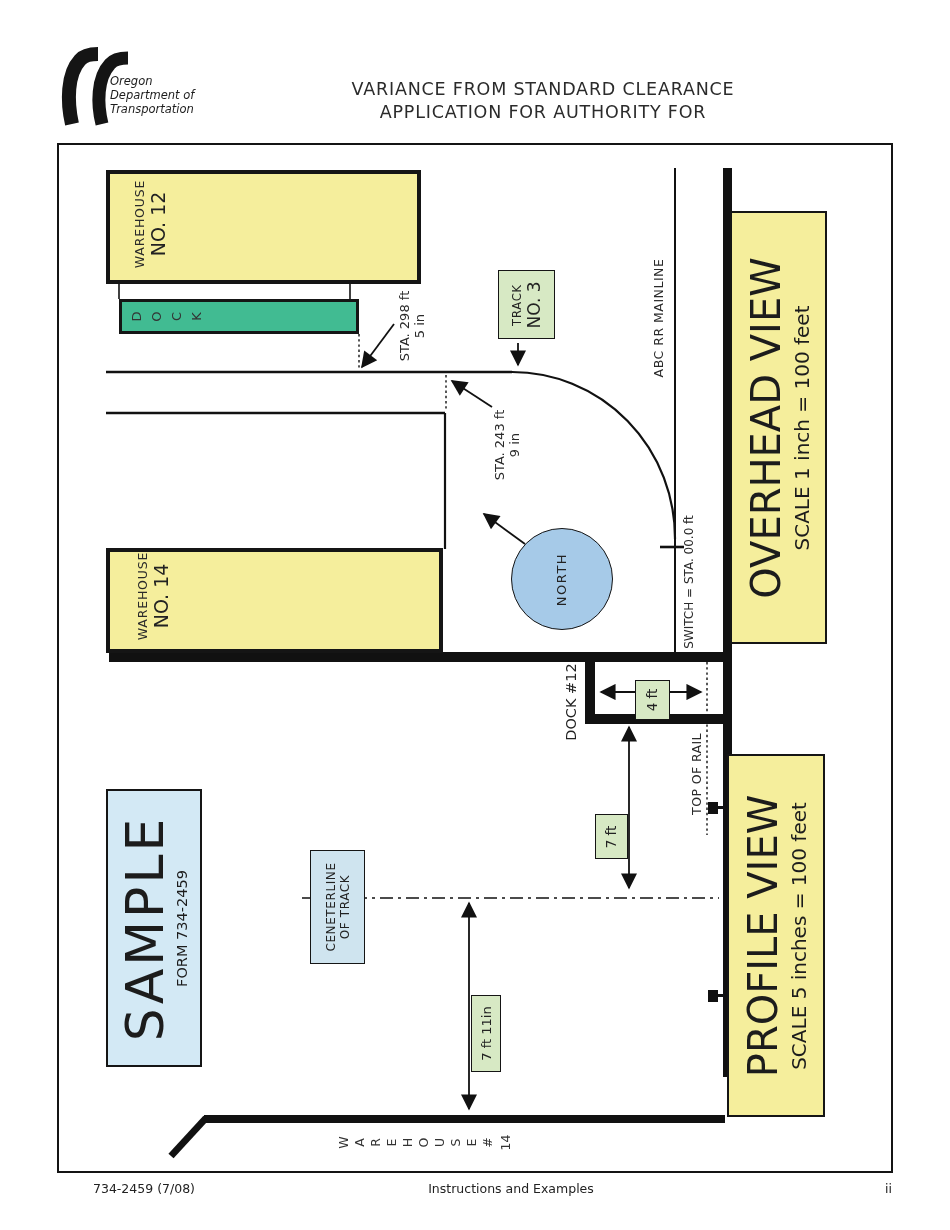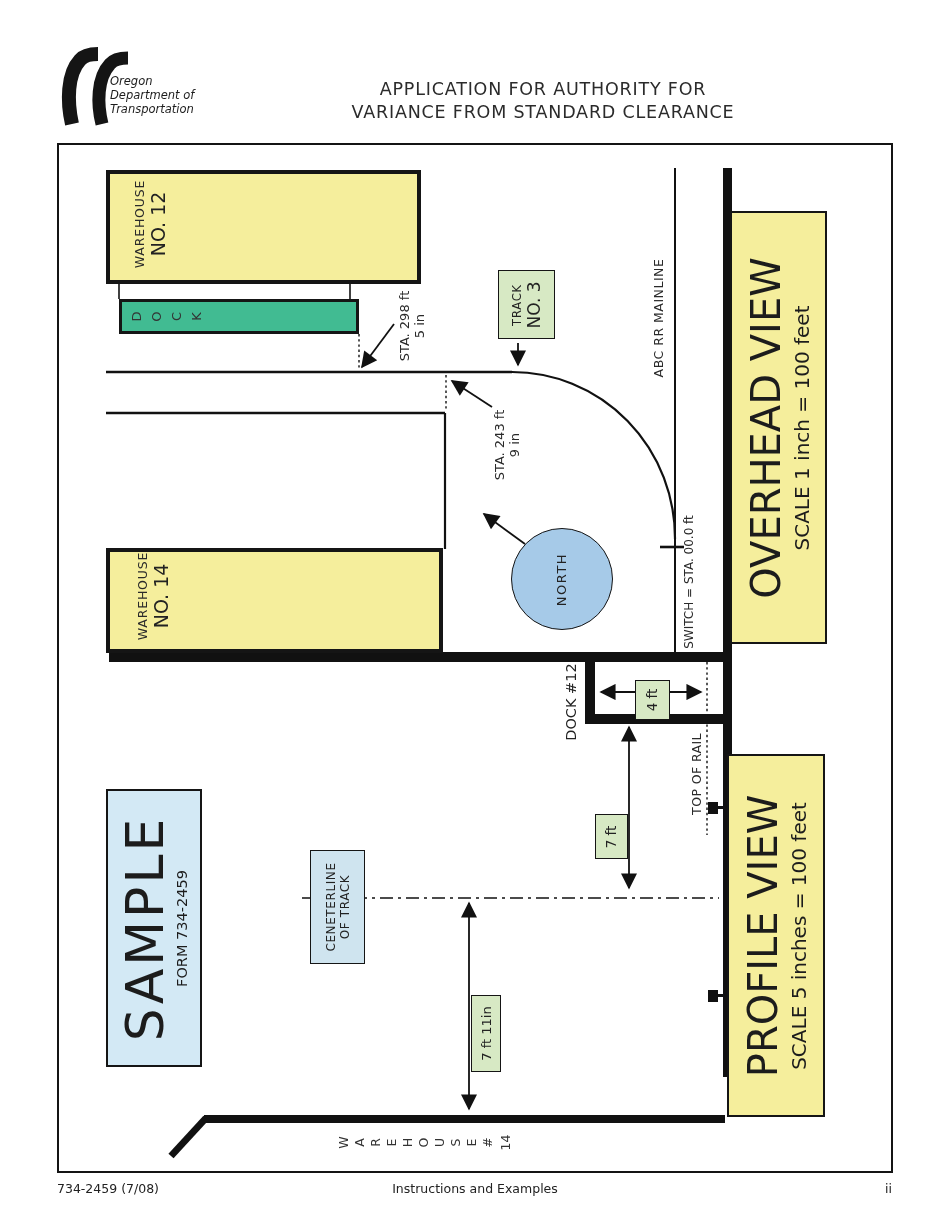--- a/index.html
+++ b/index.html
@@ -31,37 +31,37 @@
   .rin{transform:rotate(-90deg);white-space:nowrap;text-align:center;}
   .rin div{white-space:nowrap;}
   .lbl-sm{font-size:12.5px;letter-spacing:.8px;color:#2a2a2a;}
   .lbl-md{font-size:13px;color:#2a2a2a;}
   .lbl-big{font-size:19px;color:#222;}
   .rl{display:inline-block;transform:rotate(-90deg);font-size:13px;color:#333;width:13px;text-align:center;}
   .view-title{font-size:40px;color:#1c1c1c;letter-spacing:0px;line-height:44px;}
   .view-scale{font-size:20px;color:#1c1c1c;margin-top:2px;}
   svg.overlay{position:absolute;left:0;top:0;pointer-events:none;}
   
-  .footer{position:absolute;top:1181px;font-size:12.5px;color:#222;}
+  .footer{position:absolute;top:1181px;font-size:12.5px;color:#222;margin-left:36px;}
 </style>
 </head>
 <body>
 
 <svg class="logo-svg" width="78" height="84" viewBox="0 0 78 84">
   <path d="M16 82 C11 60 11 32 24 18 Q29 12 42 12" stroke="#151515" stroke-width="14" fill="none"></path>
   <path d="M46 82 C41 62 41 36 54 22 Q59 16 72 16" stroke="#151515" stroke-width="13" fill="none"></path>
 </svg>
 <div class="logo-text">
   <div>Oregon</div>
   <div>Department of</div>
   <div>Transportation</div>
 </div>
 <div class="title">
+  <div>VARIANCE FROM STANDARD CLEARANCE</div>
   <div>APPLICATION FOR AUTHORITY FOR</div>
-  <div>VARIANCE FROM STANDARD CLEARANCE</div>
 </div>
 
 <div class="board">
 
   <div class="blk" style="left:664px;top:23px;width:9px;height:909px;"></div>
   <div class="blk" style="left:50px;top:507px;width:617px;height:10px;"></div>
   <div class="blk" style="left:526px;top:517px;width:10px;height:62px;"></div>
   <div class="blk" style="left:526px;top:569px;width:141px;height:10px;"></div>
   <div class="blk" style="left:145px;top:970px;width:521px;height:8px;"></div>
   <div class="blk" style="left:649px;top:657px;width:10px;height:12px;"></div>

